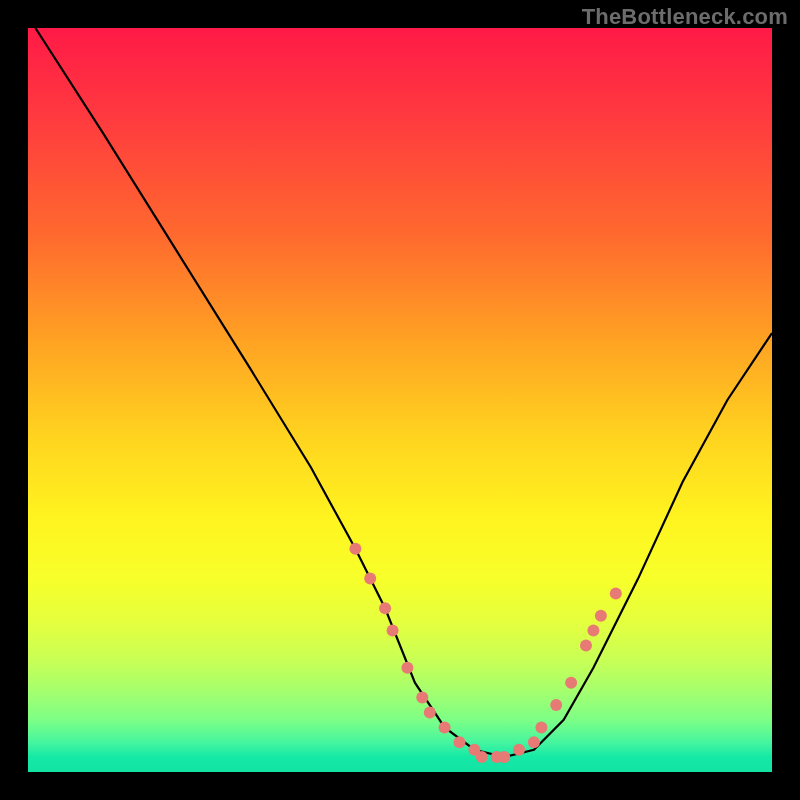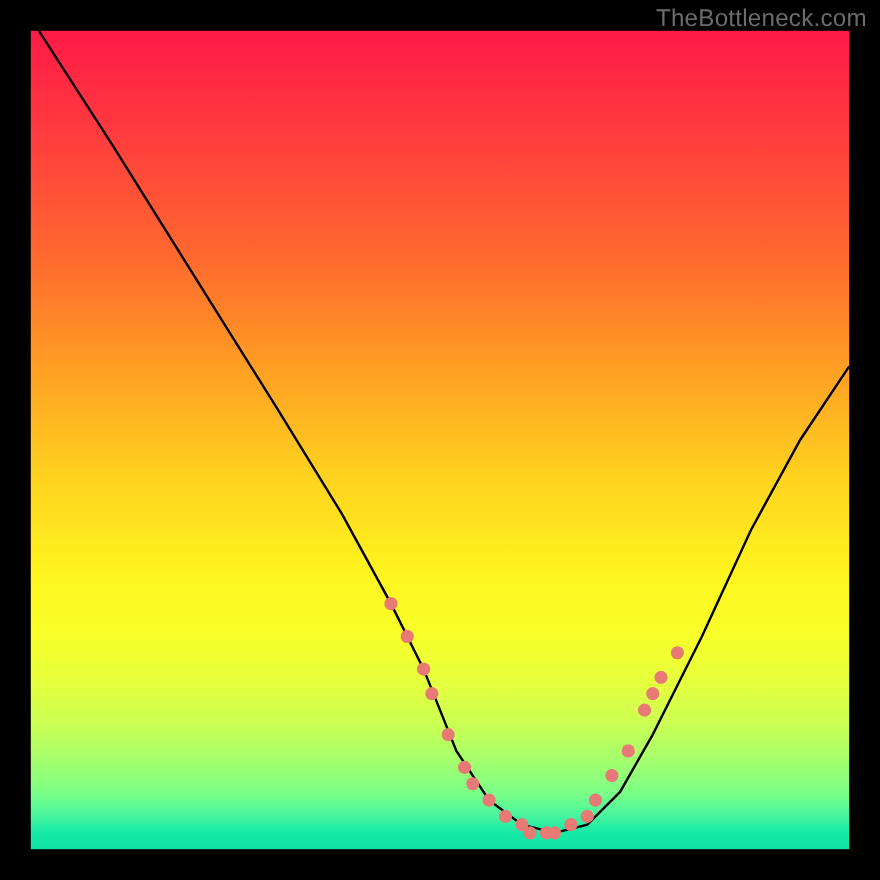--- a/index.html
+++ b/index.html
@@ -9,20 +9,21 @@
     height: 800px;
     overflow: hidden;
     background: #000;
     font-family: Arial, Helvetica, sans-serif;
   }
   .frame {
     position: relative;
     width: 800px;
     height: 800px;
     background: #000;
+    font-weight: bold;
   }
   .plot {
     position: absolute;
     left: 28px;
     top: 28px;
     width: 744px;
     height: 744px;
     background: linear-gradient(
       to bottom,
       #ff1a47 0%,

